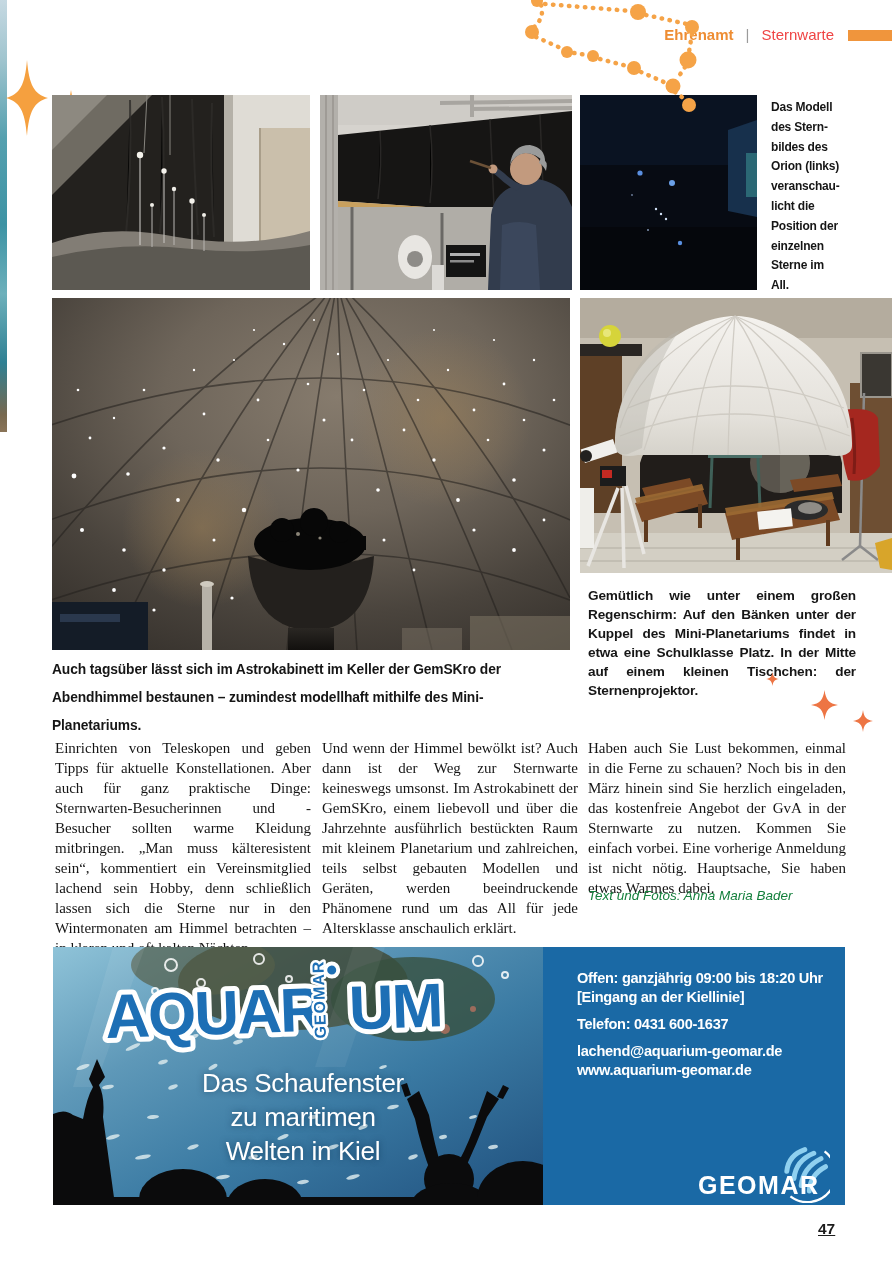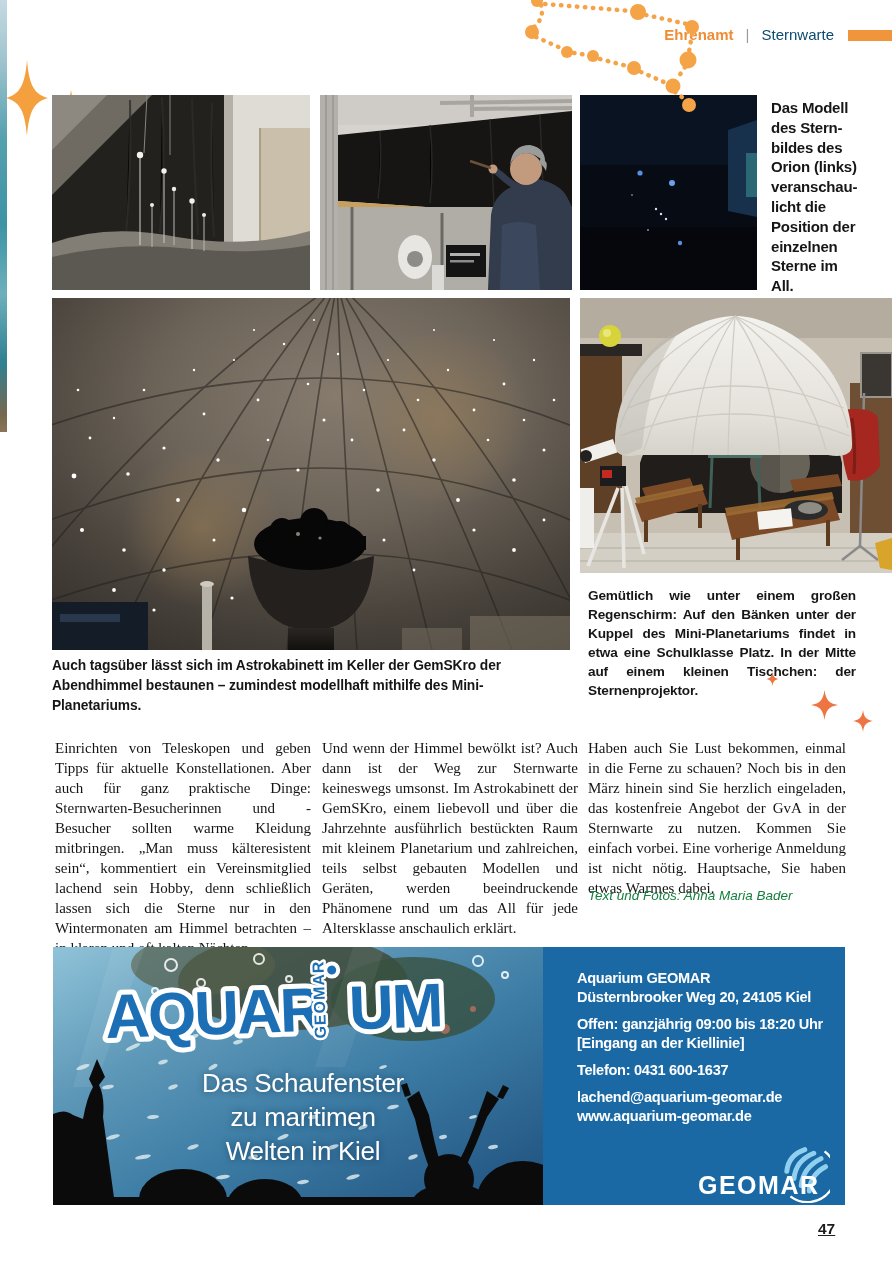--- a/index.html
+++ b/index.html
@@ -6,29 +6,29 @@
   .page{position:relative;width:892px;height:1262px;background:#ffffff;overflow:hidden;
         font-family:"Liberation Sans",sans-serif;color:#1b1b1b;}
   .abs{position:absolute;}
   
   .edge-strip{left:0;top:0;width:7px;height:432px;
     background:linear-gradient(180deg,#c6d9e2 0%,#9fc4ce 14%,#55a0af 32%,#3d93a4 52%,#6db0bb 68%,#2f8093 84%,#77684f 96%,#8a7458 100%);}
   
   .header{top:26px;right:58px;display:flex;align-items:flex-start;gap:12px;font-size:15px;}
   .hdr-section{color:#ee8d33;font-weight:bold;}
   .hdr-sep{color:#9b9b9b;font-weight:300;}
-  .hdr-topic{color:#0c4a6e;}
+  .hdr-topic{color:#ef4444;}
   .hdr-bar{left:848px;top:30px;width:44px;height:11px;background:#f0953c;}
   
   .photo{overflow:hidden;}
   .photo svg{display:block;}
   
   .cap{font-weight:bold;color:#161616;}
-  .cap-side{left:771px;top:98px;width:96px;font-size:15px;line-height:19.8px;white-space:pre-line;letter-spacing:-0.2px;}
-  .cap-main{left:52px;top:656px;width:518px;font-size:13.8px;line-height:20px;letter-spacing:-0.1px;}
+  .cap-side{left:771px;top:98px;width:96px;font-size:12px;line-height:19.8px;white-space:pre-line;letter-spacing:-0.2px;}
+  .cap-main{left:52px;top:656px;width:518px;font-size:13.8px;line-height:28px;letter-spacing:-0.1px;}
   .cap-right{left:588px;top:586px;width:268px;font-size:13.6px;line-height:19px;text-align:justify;letter-spacing:-0.15px;}
   
   .col{top:738px;width:256px;font-family:"Liberation Serif",serif;font-size:15px;line-height:20px;
        text-align:justify;color:#151515;}
   .col1{left:55px;} .col2{left:322px;} .col3{left:588px;width:258px;}
   .byline{left:588px;top:888px;width:257px;font-style:italic;font-size:13.5px;color:#15803d;}
   
   .banner{left:53px;top:947px;width:792px;height:258px;background:#1a69a5;}
   .banner-photo{left:0;top:0;width:490px;height:258px;}
   .ad-logo{left:48px;top:10px;}
@@ -497,24 +497,20 @@
         <text x="248" y="74" font-size="62" fill="#1d6fb5" stroke="#ffffff" stroke-width="10" stroke-linejoin="round" paint-order="stroke" letter-spacing="-2">UM</text>
       </g>
     </svg>
 
     <div class="abs tagline">Das Schaufenster
 zu maritimen
 Welten in Kiel</div>
 
     <div class="abs ad-info">
       <div class="grp">
-        <div>Aquarium GEOMAR</div>
-        <div>Düsternbrooker Weg 20, 24105 Kiel</div>
-      </div>
-      <div class="grp">
         <div>Offen: ganzjährig 09:00 bis 18:20 Uhr</div>
         <div>[Eingang an der Kiellinie]</div>
       </div>
       <div class="grp">
         <div>Telefon: 0431 600-1637</div>
       </div>
       <div class="grp">
         <div>lachend@aquarium-geomar.de</div>
         <div>www.aquarium-geomar.de</div>
       </div>

